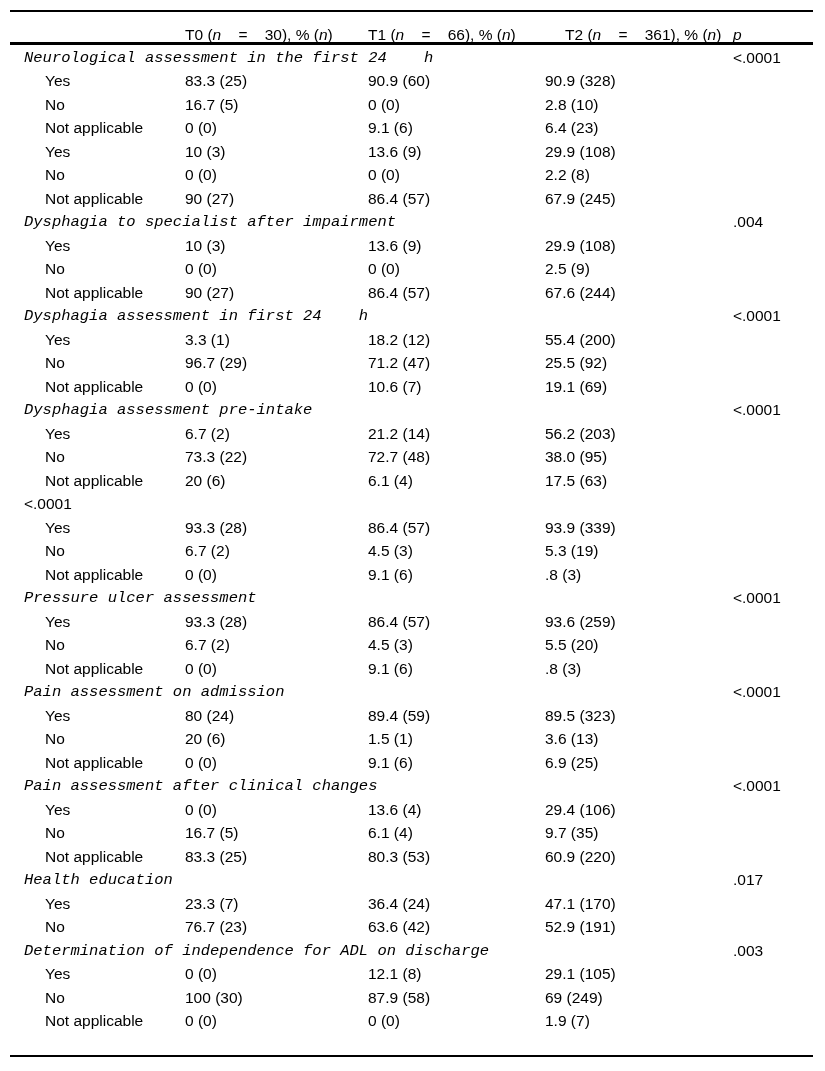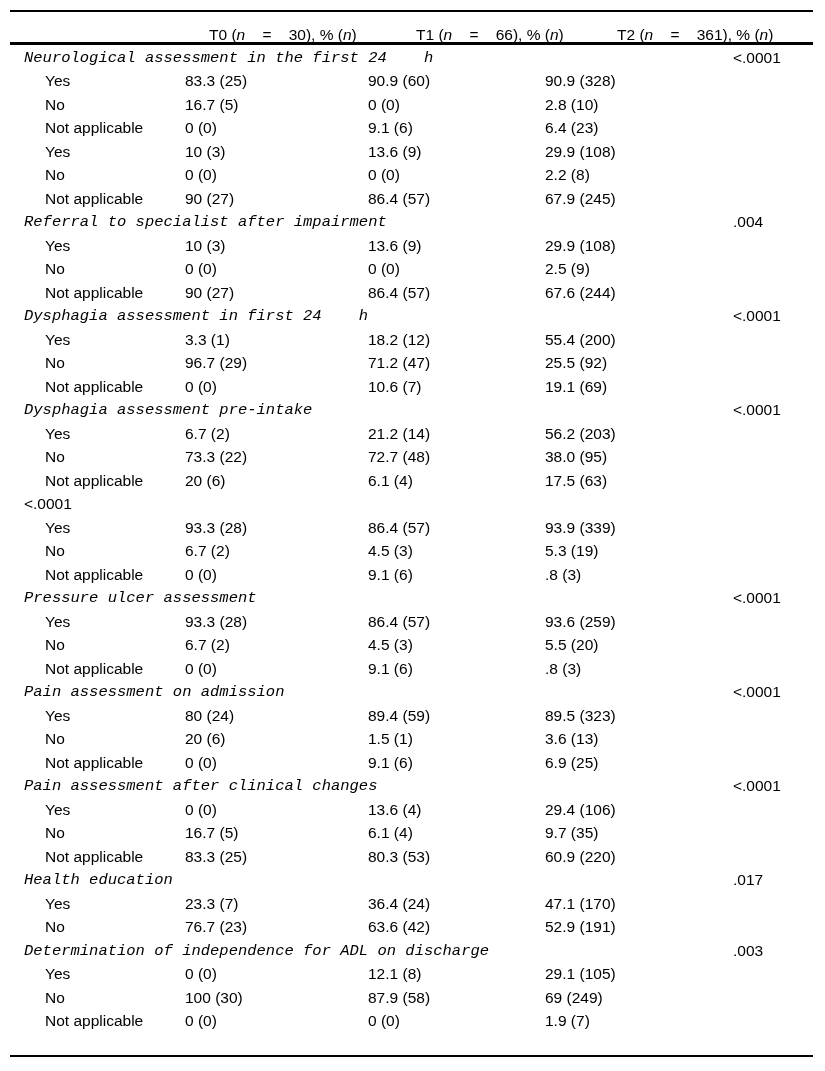--- a/index.html
+++ b/index.html
@@ -18,42 +18,42 @@
   .rule-heavy { top: 42px; height: 3px; }
   .rule-bottom { top: 1055px; height: 2px; }
   .grid-row {
     display: grid;
     grid-template-columns: 161px 183px 177px 188px 1fr;
     align-items: center;
   }
   .header-row {
     position: absolute;
     left: 24px; top: 12px;
-    width: 789px; height: 46px; gap: 24px;
+    width: 789px; height: 46px;
   }
   .table-body {
     position: absolute;
     left: 24px; top: 46px;
     width: 789px;
   }
   .row { height: 23.5px; }
   .cell { white-space: pre; overflow: visible; }
   .it { font-style: italic; }
   .section-label { grid-column: 1 / 5; font-family: Liberation Mono, monospace; }
   .sub-label { padding-left: 21px; }
 </style>
 </head>
 <body>
 
 <div class="page">
   <div class="rule rule-top"></div>
   <div class="header-row grid-row">
       <div class="cell header-cell" style="grid-column: 2;"><span>T0 (</span><span class="it">n</span><span>    =    </span><span>30), % (</span><span class="it">n</span><span>)</span></div>
       <div class="cell header-cell" style="grid-column: 3;"><span>T1 (</span><span class="it">n</span><span>    =    </span><span>66), % (</span><span class="it">n</span><span>)</span></div>
-      <div class="cell header-cell" style="grid-column: 4;"><span>T2 (</span><span class="it">n</span><span>    =    </span><span>361), % (</span><span class="it">n</span><span>)</span></div>
+      <div class="cell header-cell" style="grid-column: 4; margin-left: 20px;"><span>T2 (</span><span class="it">n</span><span>    =    </span><span>361), % (</span><span class="it">n</span><span>)</span></div>
       <div class="cell header-cell" style="grid-column: 5;"><span class="it">p</span></div>
     </div>
   <div class="rule rule-heavy"></div>
   <div class="table-body">
       <div class="row grid-row">
         <div class="cell section-label it">Neurological assessment in the first 24    h</div>
         <div class="cell p-cell">&lt;.0001</div>
       </div>
       <div class="row grid-row">
         <div class="cell sub-label">Yes</div>
@@ -85,21 +85,21 @@
         <div class="cell">0 (0)</div>
         <div class="cell">2.2 (8)</div>
       </div>
       <div class="row grid-row">
         <div class="cell sub-label">Not applicable</div>
         <div class="cell">90 (27)</div>
         <div class="cell">86.4 (57)</div>
         <div class="cell">67.9 (245)</div>
       </div>
       <div class="row grid-row">
-        <div class="cell section-label it">Referral to specialist after impairment</div>
+        <div class="cell section-label it">Dysphagia to specialist after impairment</div>
         <div class="cell p-cell">.004</div>
       </div>
       <div class="row grid-row">
         <div class="cell sub-label">Yes</div>
         <div class="cell">10 (3)</div>
         <div class="cell">13.6 (9)</div>
         <div class="cell">29.9 (108)</div>
       </div>
       <div class="row grid-row">
         <div class="cell sub-label">No</div>

